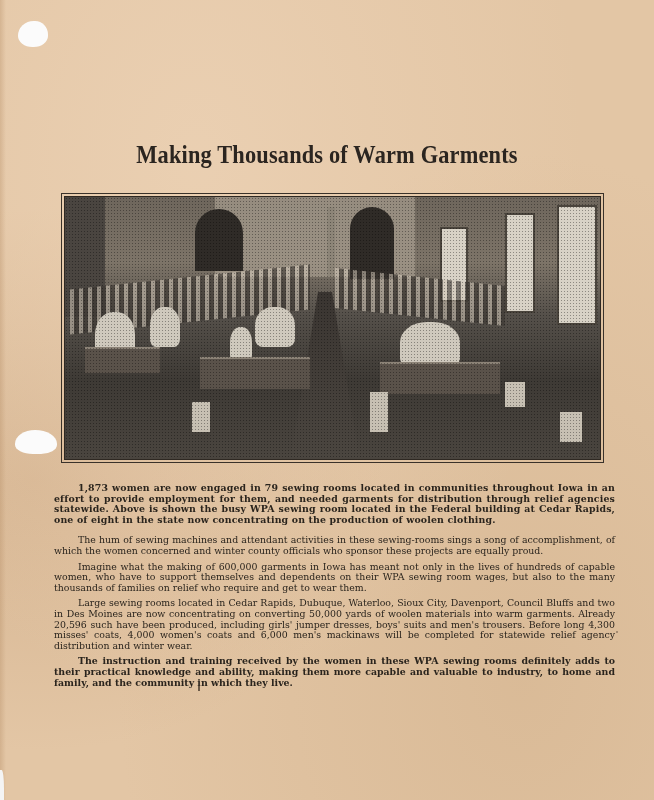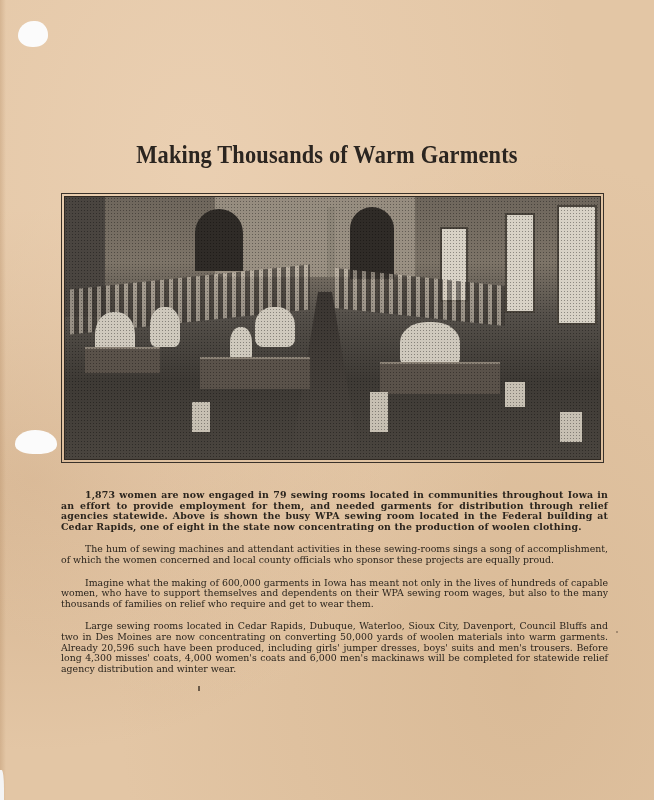--- a/index.html
+++ b/index.html
@@ -51,21 +51,21 @@
   .table { background:#5a524a; border-top:2px solid #8c8377; }
   .box { background:#c7c0b3; }
   .crowd { background:repeating-linear-gradient(90deg, rgba(210,200,185,0.55) 0 4px, rgba(60,55,50,0.6) 4px 9px); }
 
   .body-text {
     position:absolute; left:49px; top:478px; width:571px;
     font-family:"DejaVu Serif", serif;
     font-size:9.4px; line-height:10.6px; color:#2a241d;
     text-align:justify;
   }
-  .body-text p { margin:12px; text-indent:24px; text-align:justify; }
+  .body-text p { margin:5px; text-indent:24px; text-align:justify; }
   .body-text p.lead { font-weight:bold; margin-bottom:10px; letter-spacing:0.15px; }
   .body-text p.last { font-weight:bold; }
   .speck { position:absolute; background:#6b5a48; }
 </style>
 </head>
 <body>
 
 <div class="left-edge"></div>
 <div class="hole top"></div>
 <div class="hole mid"></div>
@@ -100,19 +100,20 @@
     <div class="ph table" style="left:20px;top:150px;width:75px;height:24px;"></div>
     <div class="ph box" style="left:127px;top:205px;width:18px;height:30px;"></div>
     <div class="ph box" style="left:305px;top:195px;width:18px;height:40px;"></div>
     <div class="ph box" style="left:440px;top:185px;width:20px;height:25px;"></div>
     <div class="ph box" style="left:495px;top:215px;width:22px;height:30px;"></div>
   </div>
 </div>
 
 <div class="body-text">
   <p class="lead">1,873 women are now engaged in 79 sewing rooms located in communities throughout Iowa in an effort to provide employment for them, and needed garments for distribution through relief agencies statewide. Above is shown the busy WPA sewing room located in the Federal building at Cedar Rapids, one of eight in the state now concentrating on the production of woolen clothing.</p>
-  <p>The hum of sewing machines and attendant activities in these sewing-rooms sings a song of accomplishment, of which the women concerned and local county officials who sponsor these projects are equally proud.</p>
+  <p>The hum of sewing machines and attendant activities in these sewing-rooms sings a song of accomplishment, of which the women concerned and winter county officials who sponsor these projects are equally proud.</p>
   <p>Imagine what the making of 600,000 garments in Iowa has meant not only in the lives of hundreds of capable women, who have to support themselves and dependents on their WPA sewing room wages, but also to the many thousands of families on relief who require and get to wear them.</p>
   <p>Large sewing rooms located in Cedar Rapids, Dubuque, Waterloo, Sioux City, Davenport, Council Bluffs and two in Des Moines are now concentrating on converting 50,000 yards of woolen materials into warm garments. Already 20,596 such have been produced, including girls' jumper dresses, boys' suits and men's trousers. Before long 4,300 misses' coats, 4,000 women's coats and 6,000 men's mackinaws will be completed for statewide relief agency distribution and winter wear.</p>
+  <p class="last">The instruction and training received by the women in these WPA sewing rooms definitely adds to their practical knowledge and ability, making them more capable and valuable to industry, to home and family, and the community in which they live.</p>
 </div>
 
 <div class="speck" style="left:198px;top:686px;width:2px;height:5px;"></div>
 <div class="speck" style="left:616px;top:631px;width:2px;height:2px;opacity:.5;"></div>
 
 </body></html>

